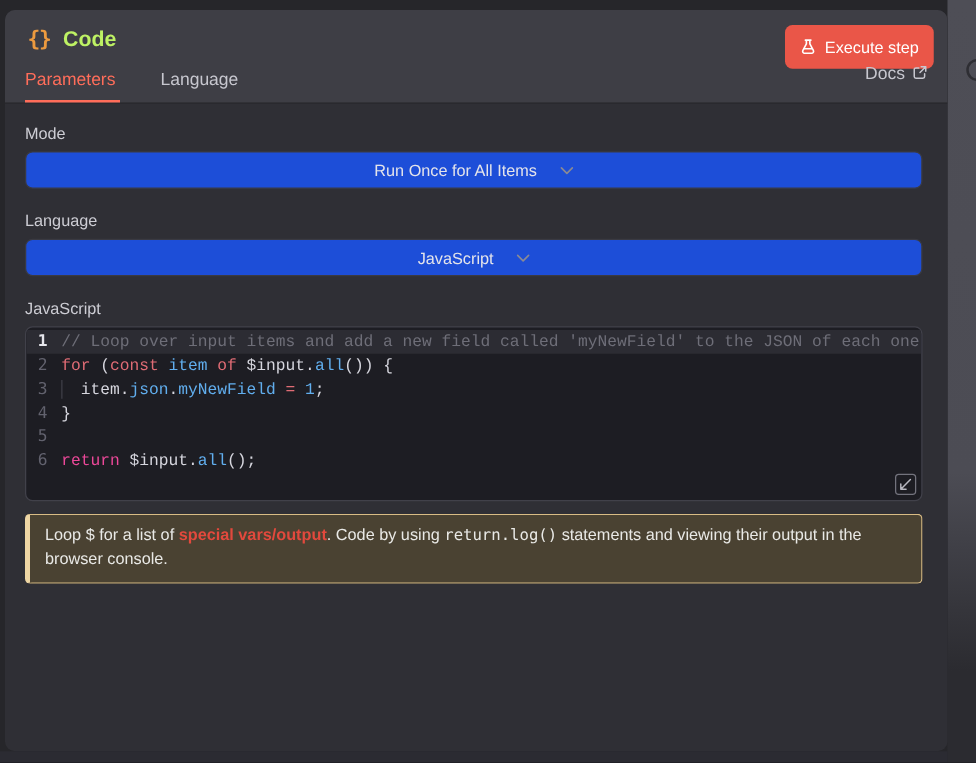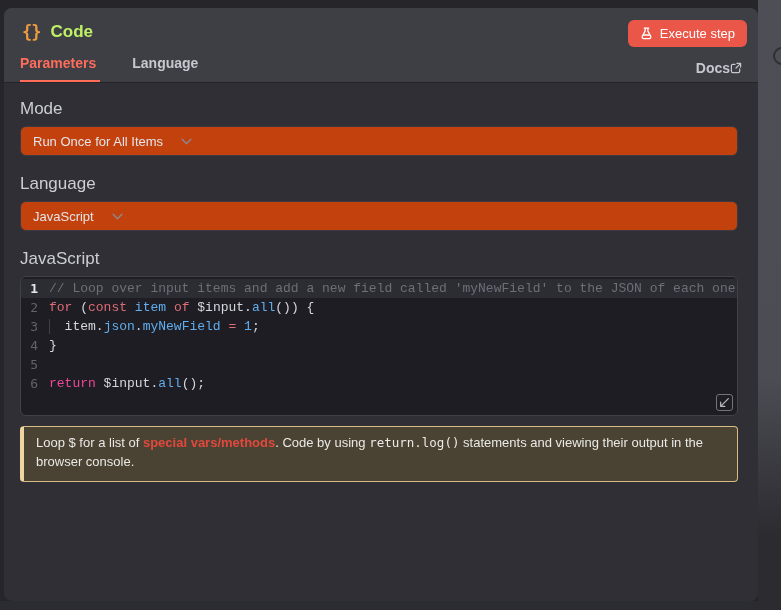--- a/index.html
+++ b/index.html
@@ -32,47 +32,47 @@
     display: flex; flex-direction: column;
   }
   .panel-header { background: #3e3e45; border-bottom: 1px solid #242429; }
   .title-row { display: flex; align-items: center; padding: 14px 16px 6px 18px; position: relative; }
   .node-icon {
     font-family: "DejaVu Sans Mono", monospace; font-weight: bold;
     font-size: 17px; color: #ec9a3f; margin-right: 10px; letter-spacing: -1px;
   }
   .title { font-size: 17px; font-weight: 600; color: #bef264; }
   .execute-btn {
-    position: absolute; right: 11px; top: 12px; height: 27px;
+    position: absolute; right: 11px; top: 12px; height: 35px;
     display: inline-flex; align-items: center; gap: 7px; padding: 0 12px;
     background: var(--execute, #ea5648); color: #fff; border: none; border-radius: 6px;
     font-size: 13px; font-family: inherit; cursor: pointer;
   }
-  .tabs-row { display: flex; align-items: flex-end; padding: 0 16px; height: 34px; position: relative; font-weight: bold; }
+  .tabs-row { display: flex; align-items: flex-end; padding: 0 16px; height: 34px; position: relative; }
   .tab {
     font-size: 14px; color: #c7c7cf; padding-bottom: 11px; margin-right: 36px;
     cursor: pointer; position: relative;
   }
   .tab.active { color: var(--accent, #ff6d5a); }
   .tab.active::after {
     content: ""; position: absolute; left: 0; right: -4px; bottom: 0;
     height: 2px; background: var(--accent, #ff6d5a);
   }
   .docs {
-    margin-left: auto; display: flex; align-items: center; gap: 0;
-    font-size: 14px; color: #c7c7cf; padding-bottom: 6px; cursor: pointer;
+    margin-left: auto; display: flex; align-items: center; gap: 6px;
+    font-size: 14px; color: #c7c7cf; padding-bottom: 16px; cursor: pointer;
   }
 
   
   .panel-body { flex: 1; padding: 16px 20px 0 16px; }
   .field { margin-bottom: 18px; }
-  .field-label { display: block; font-size: 17px; color: #cdcdd4; margin-bottom: 7px; }
+  .field-label { display: block; font-size: 13px; color: #cdcdd4; margin-bottom: 7px; }
   .select {
-    display: flex; align-items: center; justify-content: flex-start;
-    height: 30px; padding: 0 12px; background: #c2410c;
+    display: flex; align-items: center; justify-content: center;
+    height: 30px; padding: 0 12px; background: #1d4ed8;
     border: 1px solid #3a3a42; border-radius: 6px; cursor: pointer; gap: 18px;
   }
   .select .value { font-size: 13px; color: #e4e4ea; }
   .select svg { flex: none; }
 
   
   .editor {
     position: relative; height: 140px; background: #1d1d23;
     border: 1px solid #41414a; border-radius: 6px; overflow: hidden;
     font-family: "DejaVu Sans Mono", monospace; font-size: 13px;
@@ -194,18 +194,18 @@
             </div>
           <div class="expand-btn">
             <svg width="11" height="11" viewBox="0 0 12 12" fill="none" stroke="#b9b9c2" stroke-width="1.3" stroke-linecap="round" stroke-linejoin="round">
               <path d="M10.2 1.8 1.8 10.2M1.8 10.2V5.6M1.8 10.2h4.6"></path>
             </svg>
           </div>
         </div>
       </div>
 
       <div class="notice">
-        <span><span class="seg-plain">Loop $ for a list of </span><span class="seg-link">special vars/methods</span><span class="seg-plain">. Code by using </span><span class="seg-code">return.log()</span><span class="seg-plain"> statements and viewing their output in the browser console.</span></span>
+        <span><span class="seg-plain">Loop $ for a list of </span><span class="seg-link">special vars/output</span><span class="seg-plain">. Code by using </span><span class="seg-code">return.log()</span><span class="seg-plain"> statements and viewing their output in the browser console.</span></span>
       </div>
 
     </div>
   </div>
 </div>
 
 </body></html>

